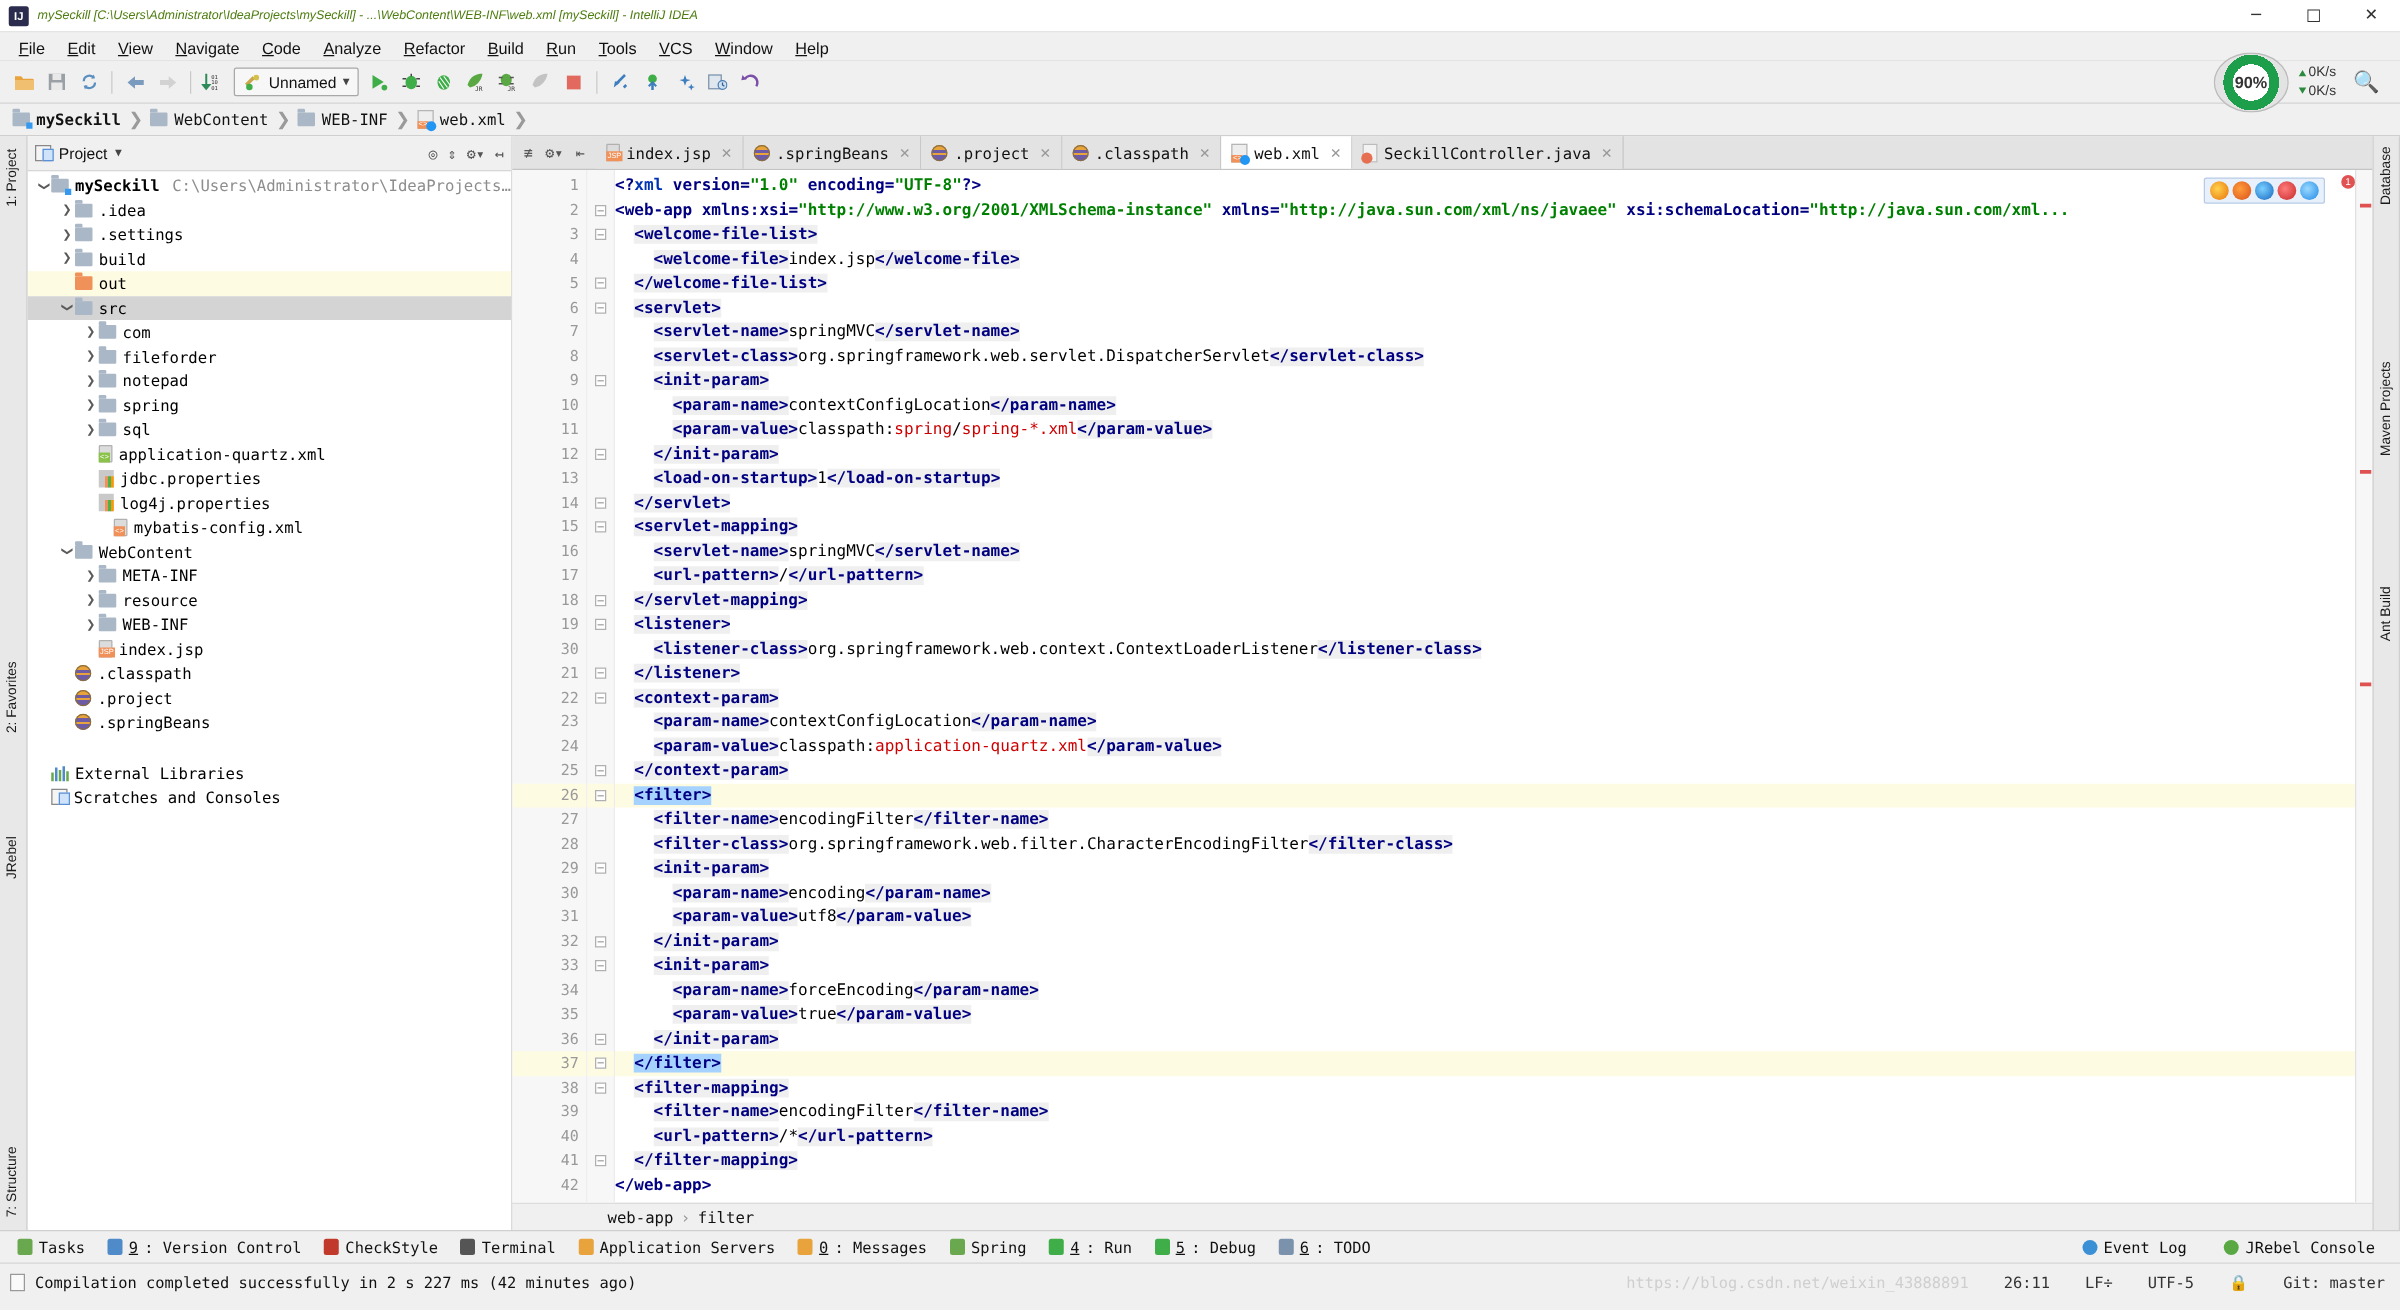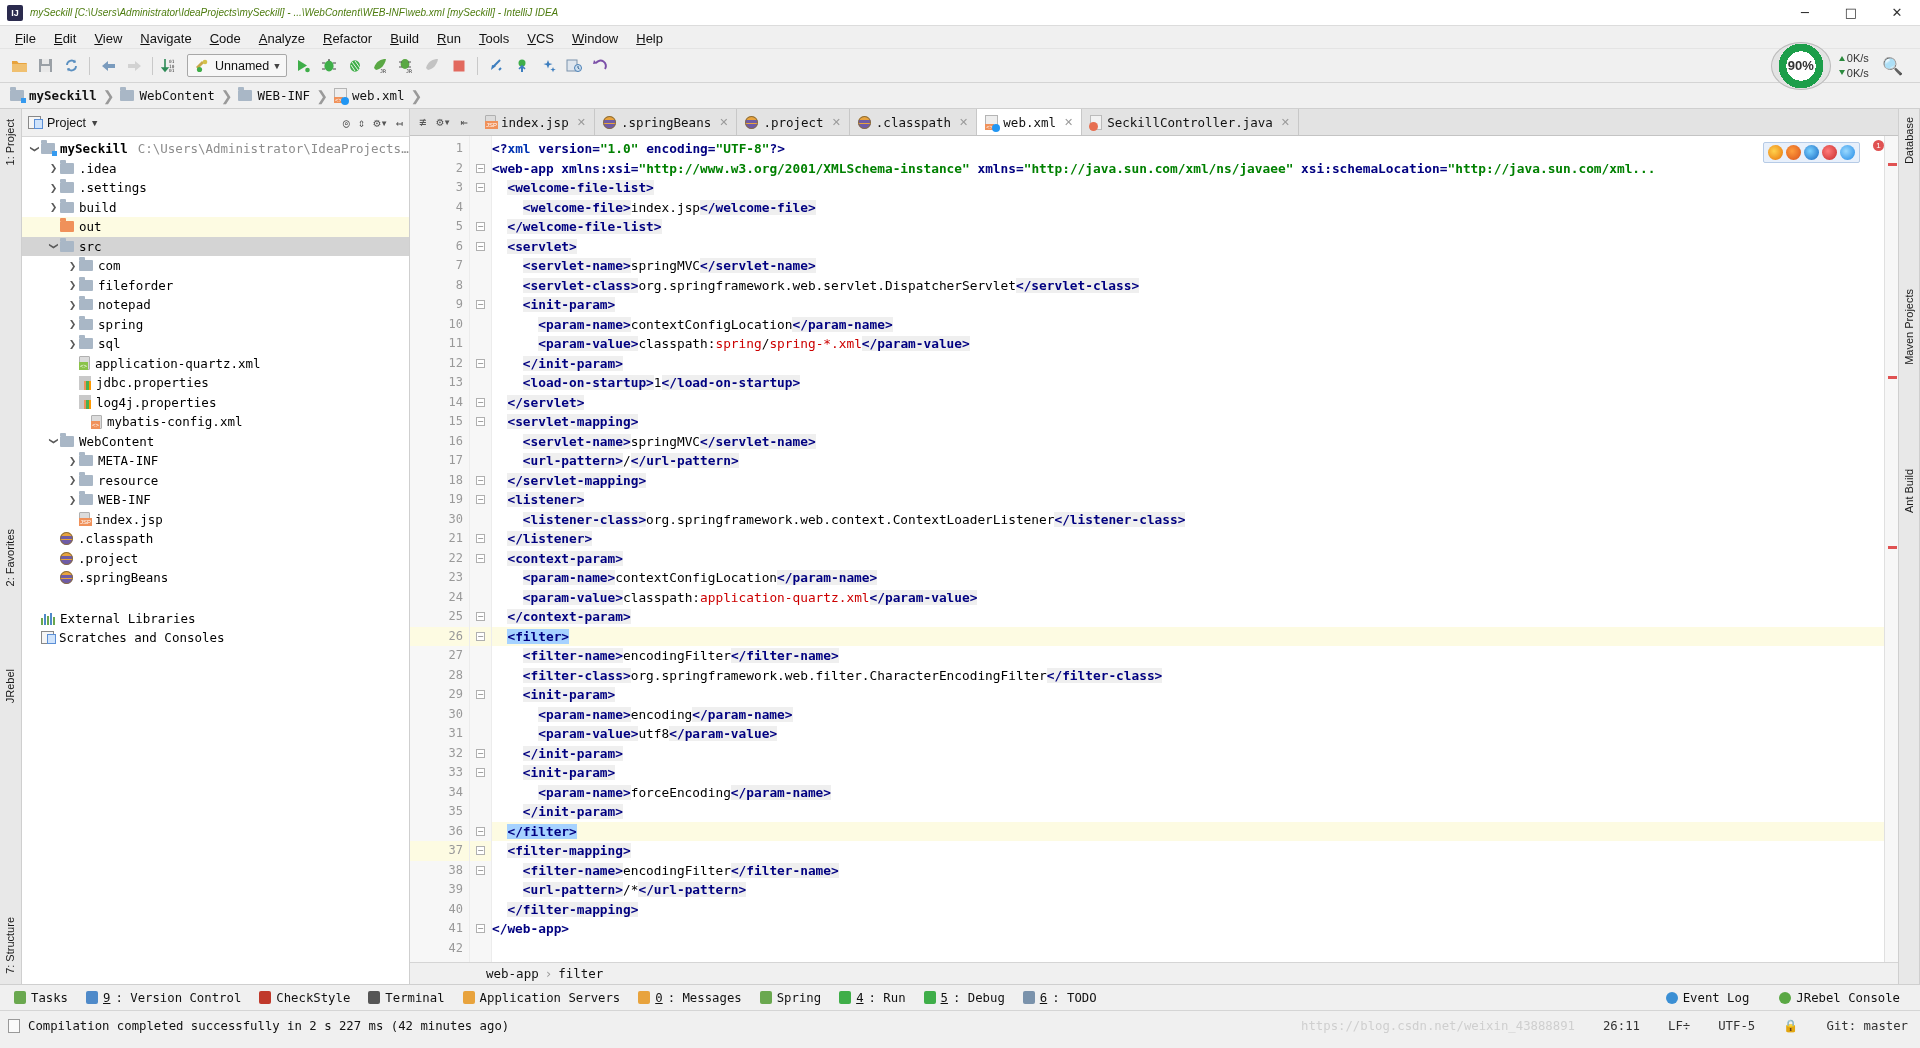--- a/index.html
+++ b/index.html
@@ -734,20 +734,21 @@
           <div class="cl">  <span class="tg bgs">&lt;/context-param&gt;</span></div>
           <div class="cl hl">  <span class="tg selblue">&lt;filter&gt;</span></div>
           <div class="cl">    <span class="tg bgs">&lt;filter-name&gt;</span><span class="tx">encodingFilter</span><span class="tg bgs">&lt;/filter-name&gt;</span></div>
           <div class="cl">    <span class="tg bgs">&lt;filter-class&gt;</span><span class="tx">org.springframework.web.filter.CharacterEncodingFilter</span><span class="tg bgs">&lt;/filter-class&gt;</span></div>
           <div class="cl">    <span class="tg bgs">&lt;init-param&gt;</span></div>
           <div class="cl">      <span class="tg bgs">&lt;param-name&gt;</span><span class="tx">encoding</span><span class="tg bgs">&lt;/param-name&gt;</span></div>
           <div class="cl">      <span class="tg bgs">&lt;param-value&gt;</span><span class="tx">utf8</span><span class="tg bgs">&lt;/param-value&gt;</span></div>
           <div class="cl">    <span class="tg bgs">&lt;/init-param&gt;</span></div>
           <div class="cl">    <span class="tg bgs">&lt;init-param&gt;</span></div>
           <div class="cl">      <span class="tg bgs">&lt;param-name&gt;</span><span class="tx">forceEncoding</span><span class="tg bgs">&lt;/param-name&gt;</span></div>
+          <div class="cl">      <span class="tg bgs">&lt;param-value&gt;</span><span class="tx">true</span><span class="tg bgs">&lt;/param-value&gt;</span></div>
           <div class="cl">    <span class="tg bgs">&lt;/init-param&gt;</span></div>
           <div class="cl hl">  <span class="tg selblue">&lt;/filter&gt;</span></div>
           <div class="cl">  <span class="tg bgs">&lt;filter-mapping&gt;</span></div>
           <div class="cl">    <span class="tg bgs">&lt;filter-name&gt;</span><span class="tx">encodingFilter</span><span class="tg bgs">&lt;/filter-name&gt;</span></div>
           <div class="cl">    <span class="tg bgs">&lt;url-pattern&gt;</span><span class="tx">/*</span><span class="tg bgs">&lt;/url-pattern&gt;</span></div>
           <div class="cl">  <span class="tg bgs">&lt;/filter-mapping&gt;</span></div>
           <div class="cl"><span class="tg">&lt;/web-app&gt;</span></div>
         </div>
       <div id="markers">
         <div class="mk" style="top:27px;background:#e05252;"></div>

